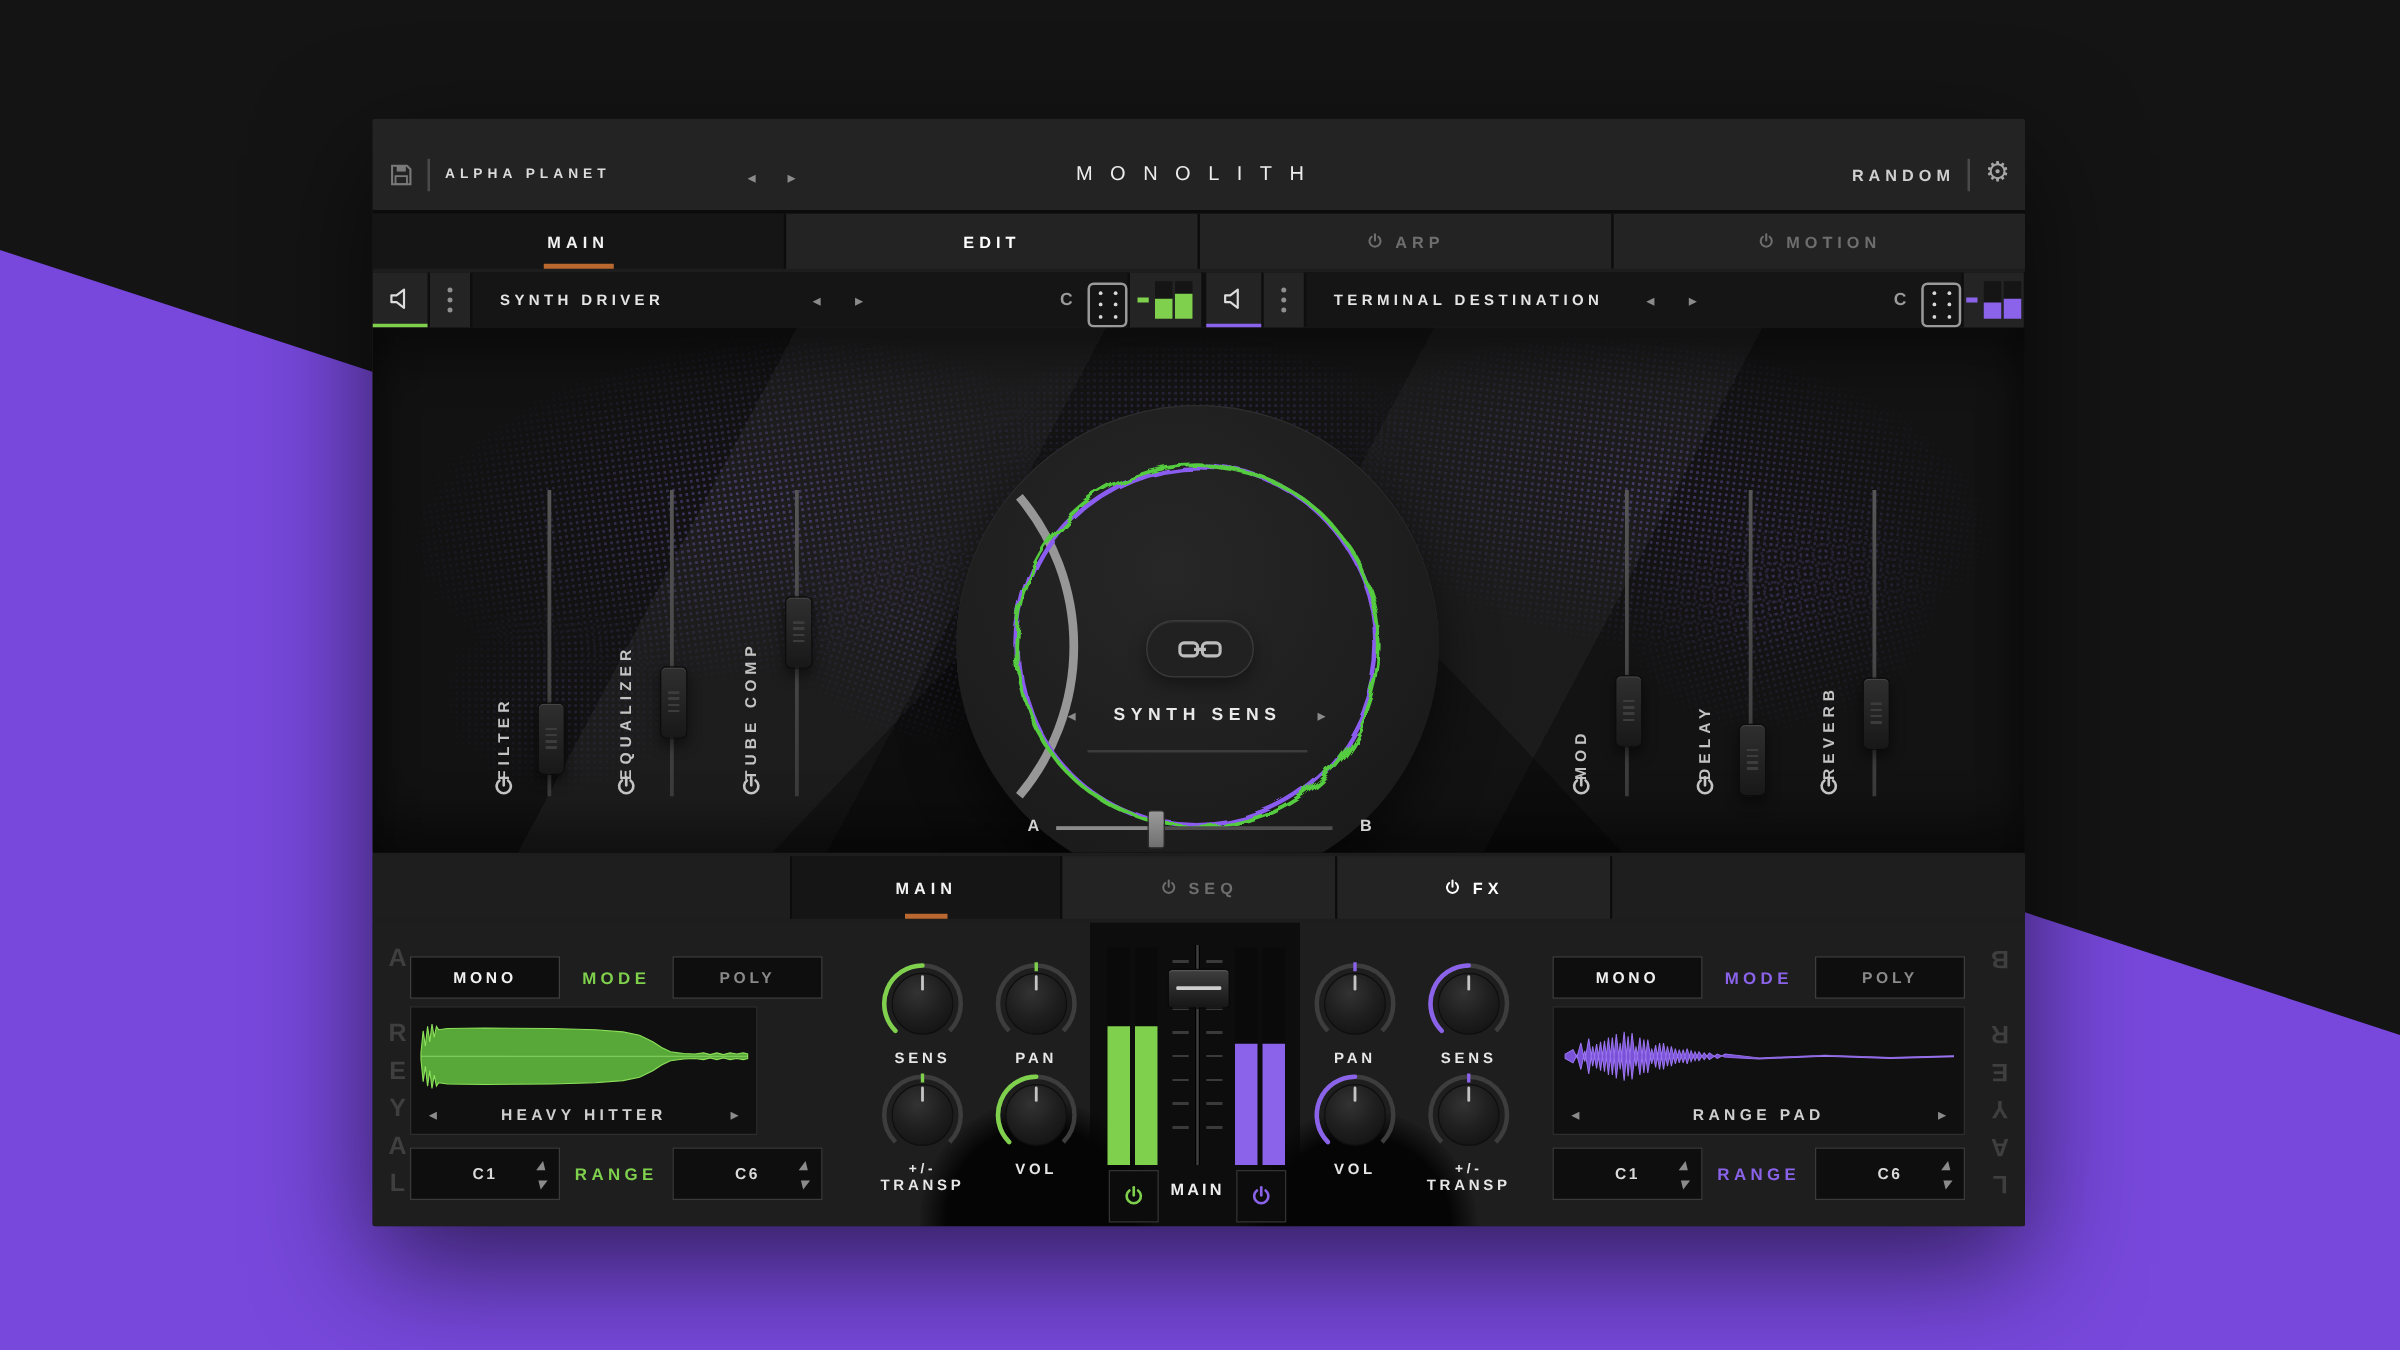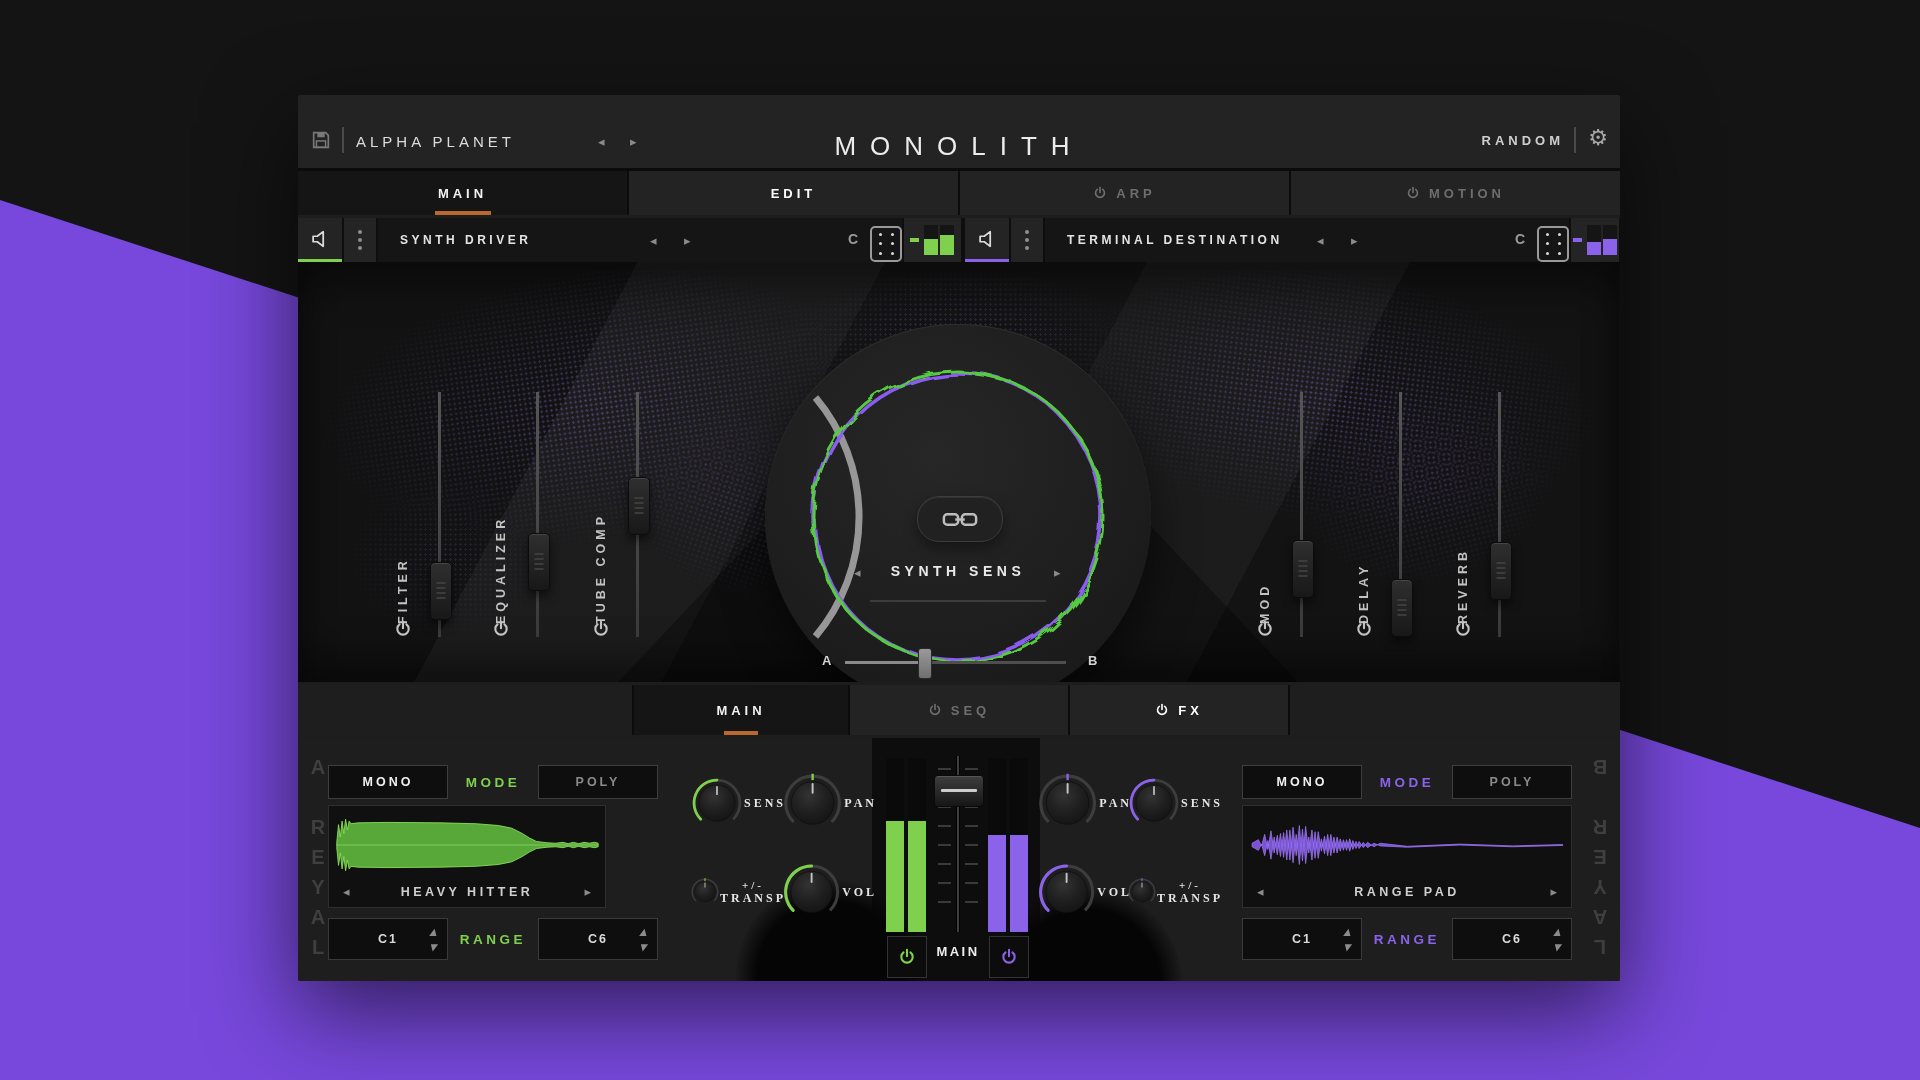--- a/index.html
+++ b/index.html
@@ -7,22 +7,22 @@
   .stage{position:absolute;inset:0;width:1920px;height:1080px;}
   .bg-purple{position:absolute;inset:0;background:#7748db;
     clip-path:polygon(0 200px,1920px 828px,1920px 1080px,0 1080px);}
   .plugin{position:absolute;left:298px;top:95px;width:1322px;height:886px;background:#1d1d1d;
     box-shadow:0 30px 90px rgba(0,0,0,.6);overflow:hidden;border-radius:2px;}
 
   
   .hdr{position:absolute;left:0;top:0;width:100%;height:73px;background:#232323;border-bottom:3px solid #0b0b0b;}
   .hdr .save{position:absolute;left:12px;top:34px;color:#7a7a7a;}
   .vdiv{position:absolute;width:2px;background:#4a4a4a;}
-  .preset-name{position:absolute;left:58px;top:38px;font-size:15px;font-weight:normal;letter-spacing:4px;color:#dcdcdc;}
-  .title{position:absolute;left:0;top:36px;width:100%;text-align:center;font-size:26px;letter-spacing:14px;color:#ececec;}
+  .preset-name{position:absolute;left:58px;top:38px;font-size:11px;font-weight:bold;letter-spacing:4px;color:#dcdcdc;}
+  .title{position:absolute;left:0;top:36px;width:100%;text-align:center;font-size:16px;letter-spacing:14px;color:#ececec;}
   .random{position:absolute;right:56px;top:38px;font-size:13px;font-weight:bold;letter-spacing:4px;color:#cfcfcf;}
   .gear{position:absolute;right:12px;top:30px;font-size:22px;color:#a8a8a8;}
   .gear::before{content:"\2699";}
   .ar{font-size:13px;color:#8b8b8b;line-height:1;}
   .ar-l::before{content:"\25C2";} .ar-r::before{content:"\25B8";}
   .ar-u::before{content:"\25B4";} .ar-d::before{content:"\25BE";}
 
   
   .tabs{position:absolute;left:0;width:100%;display:flex;}
   .tabs.top{top:76px;height:44px;}
@@ -104,21 +104,21 @@
   .wavename{position:absolute;left:0;bottom:8px;width:100%;text-align:center;font-size:12.5px;font-weight:bold;
     letter-spacing:3.5px;color:#cfcfcf;}
   .wavebox .ar{position:absolute;bottom:9px;}
   .rangebox{position:absolute;top:180px;height:42px;width:120px;background:#0e0e0e;border:1px solid #3a3a3a;
     box-sizing:border-box;display:flex;align-items:center;justify-content:center;
     font-size:12.5px;font-weight:bold;letter-spacing:2px;color:#dadada;}
   .rangebox .spin{position:absolute;right:9px;top:50%;transform:translateY(-50%);display:flex;flex-direction:column;
     gap:2px;align-items:center;color:#8f8f8f;font-size:10px;}
   .rangerow{top:180px;height:42px;}
 
-  .knob{position:absolute;width:96px;display:flex;flex-direction:row;align-items:center;font-family:Liberation Serif, serif;}
+  .knob{position:absolute;width:96px;display:flex;flex-direction:column;align-items:center;}
   .knob svg{display:block;}
   .klabel{margin-top:1px;font-size:12px;font-weight:bold;letter-spacing:3px;color:#e6e6e6;text-align:center;line-height:1.15;}
   .klabel .sub{font-size:11px;display:block;}
   .ktrack{stroke:#3d3d3d;stroke-width:4;fill:none;}
   .kval{stroke-width:4;fill:none;stroke-linecap:round;}
   .kbody{fill:url(#kgrad);stroke:#0e0e0e;stroke-width:1;}
   .kptr{stroke:#c4c4c4;stroke-width:2.5;stroke-linecap:round;}
 
   .meterpair{position:absolute;top:20px;display:flex;gap:4px;}
   .mbar{width:18px;height:174px;background:#0a0a0a;position:relative;}

